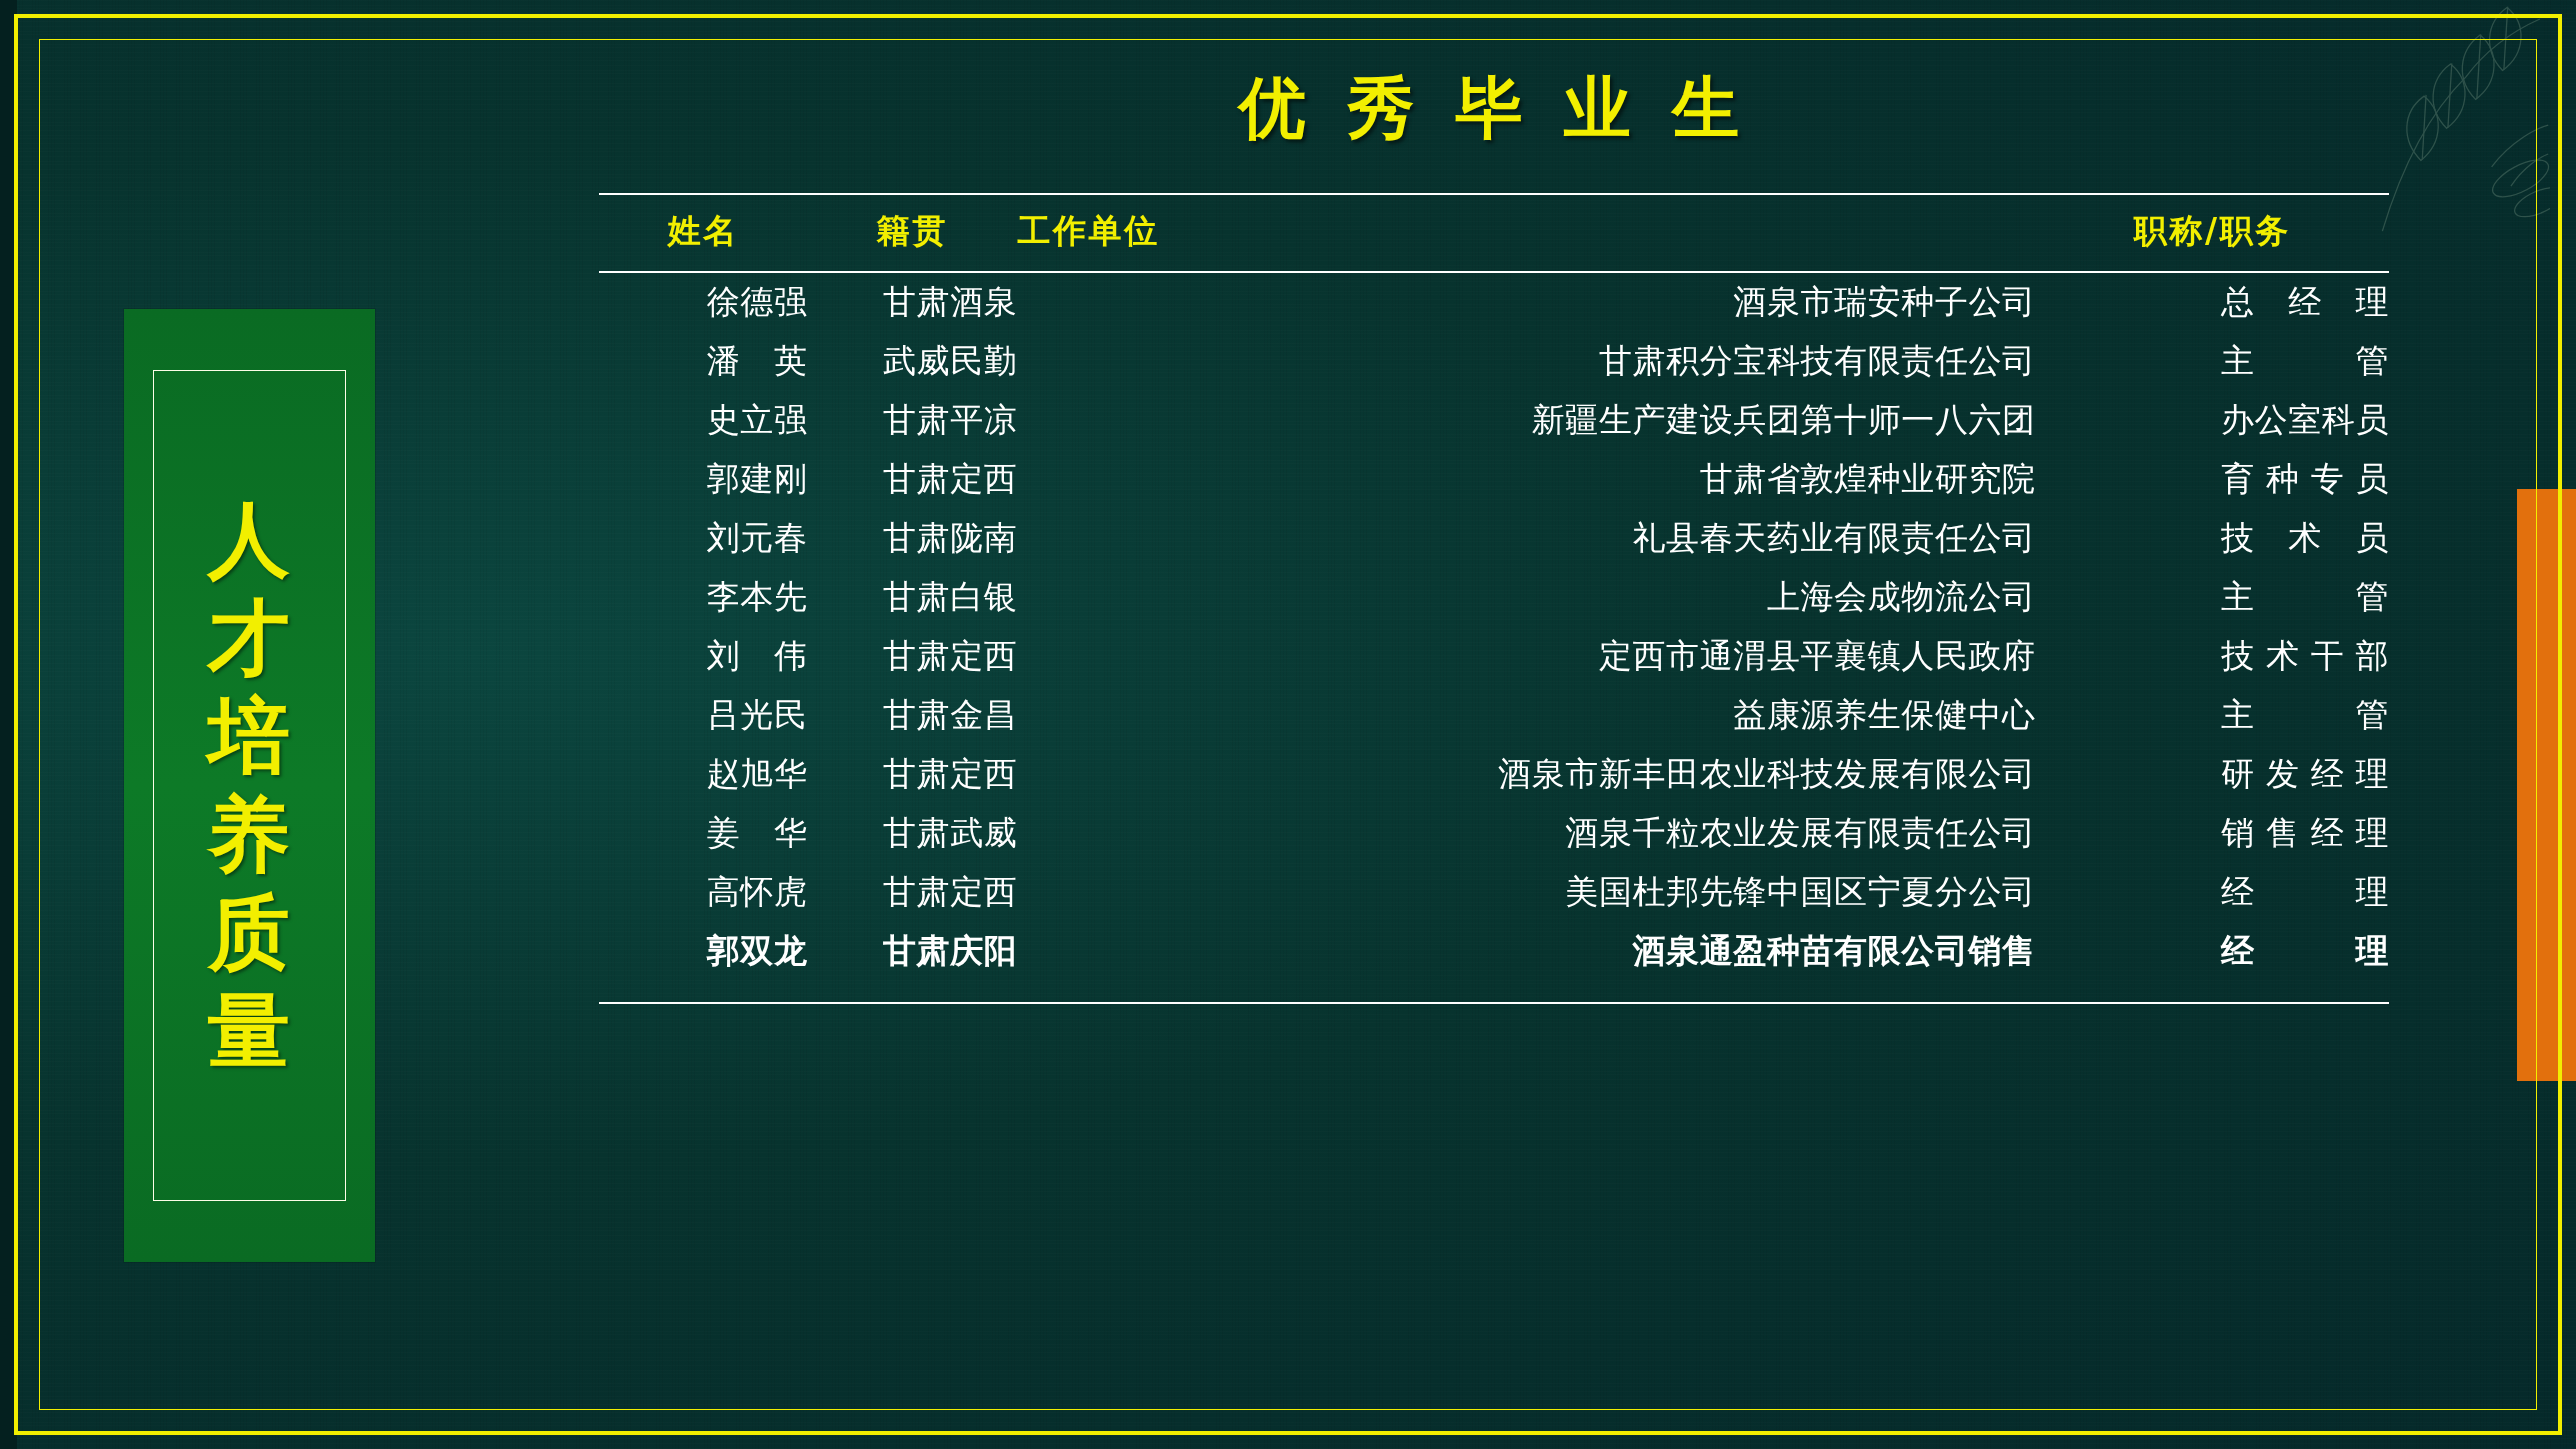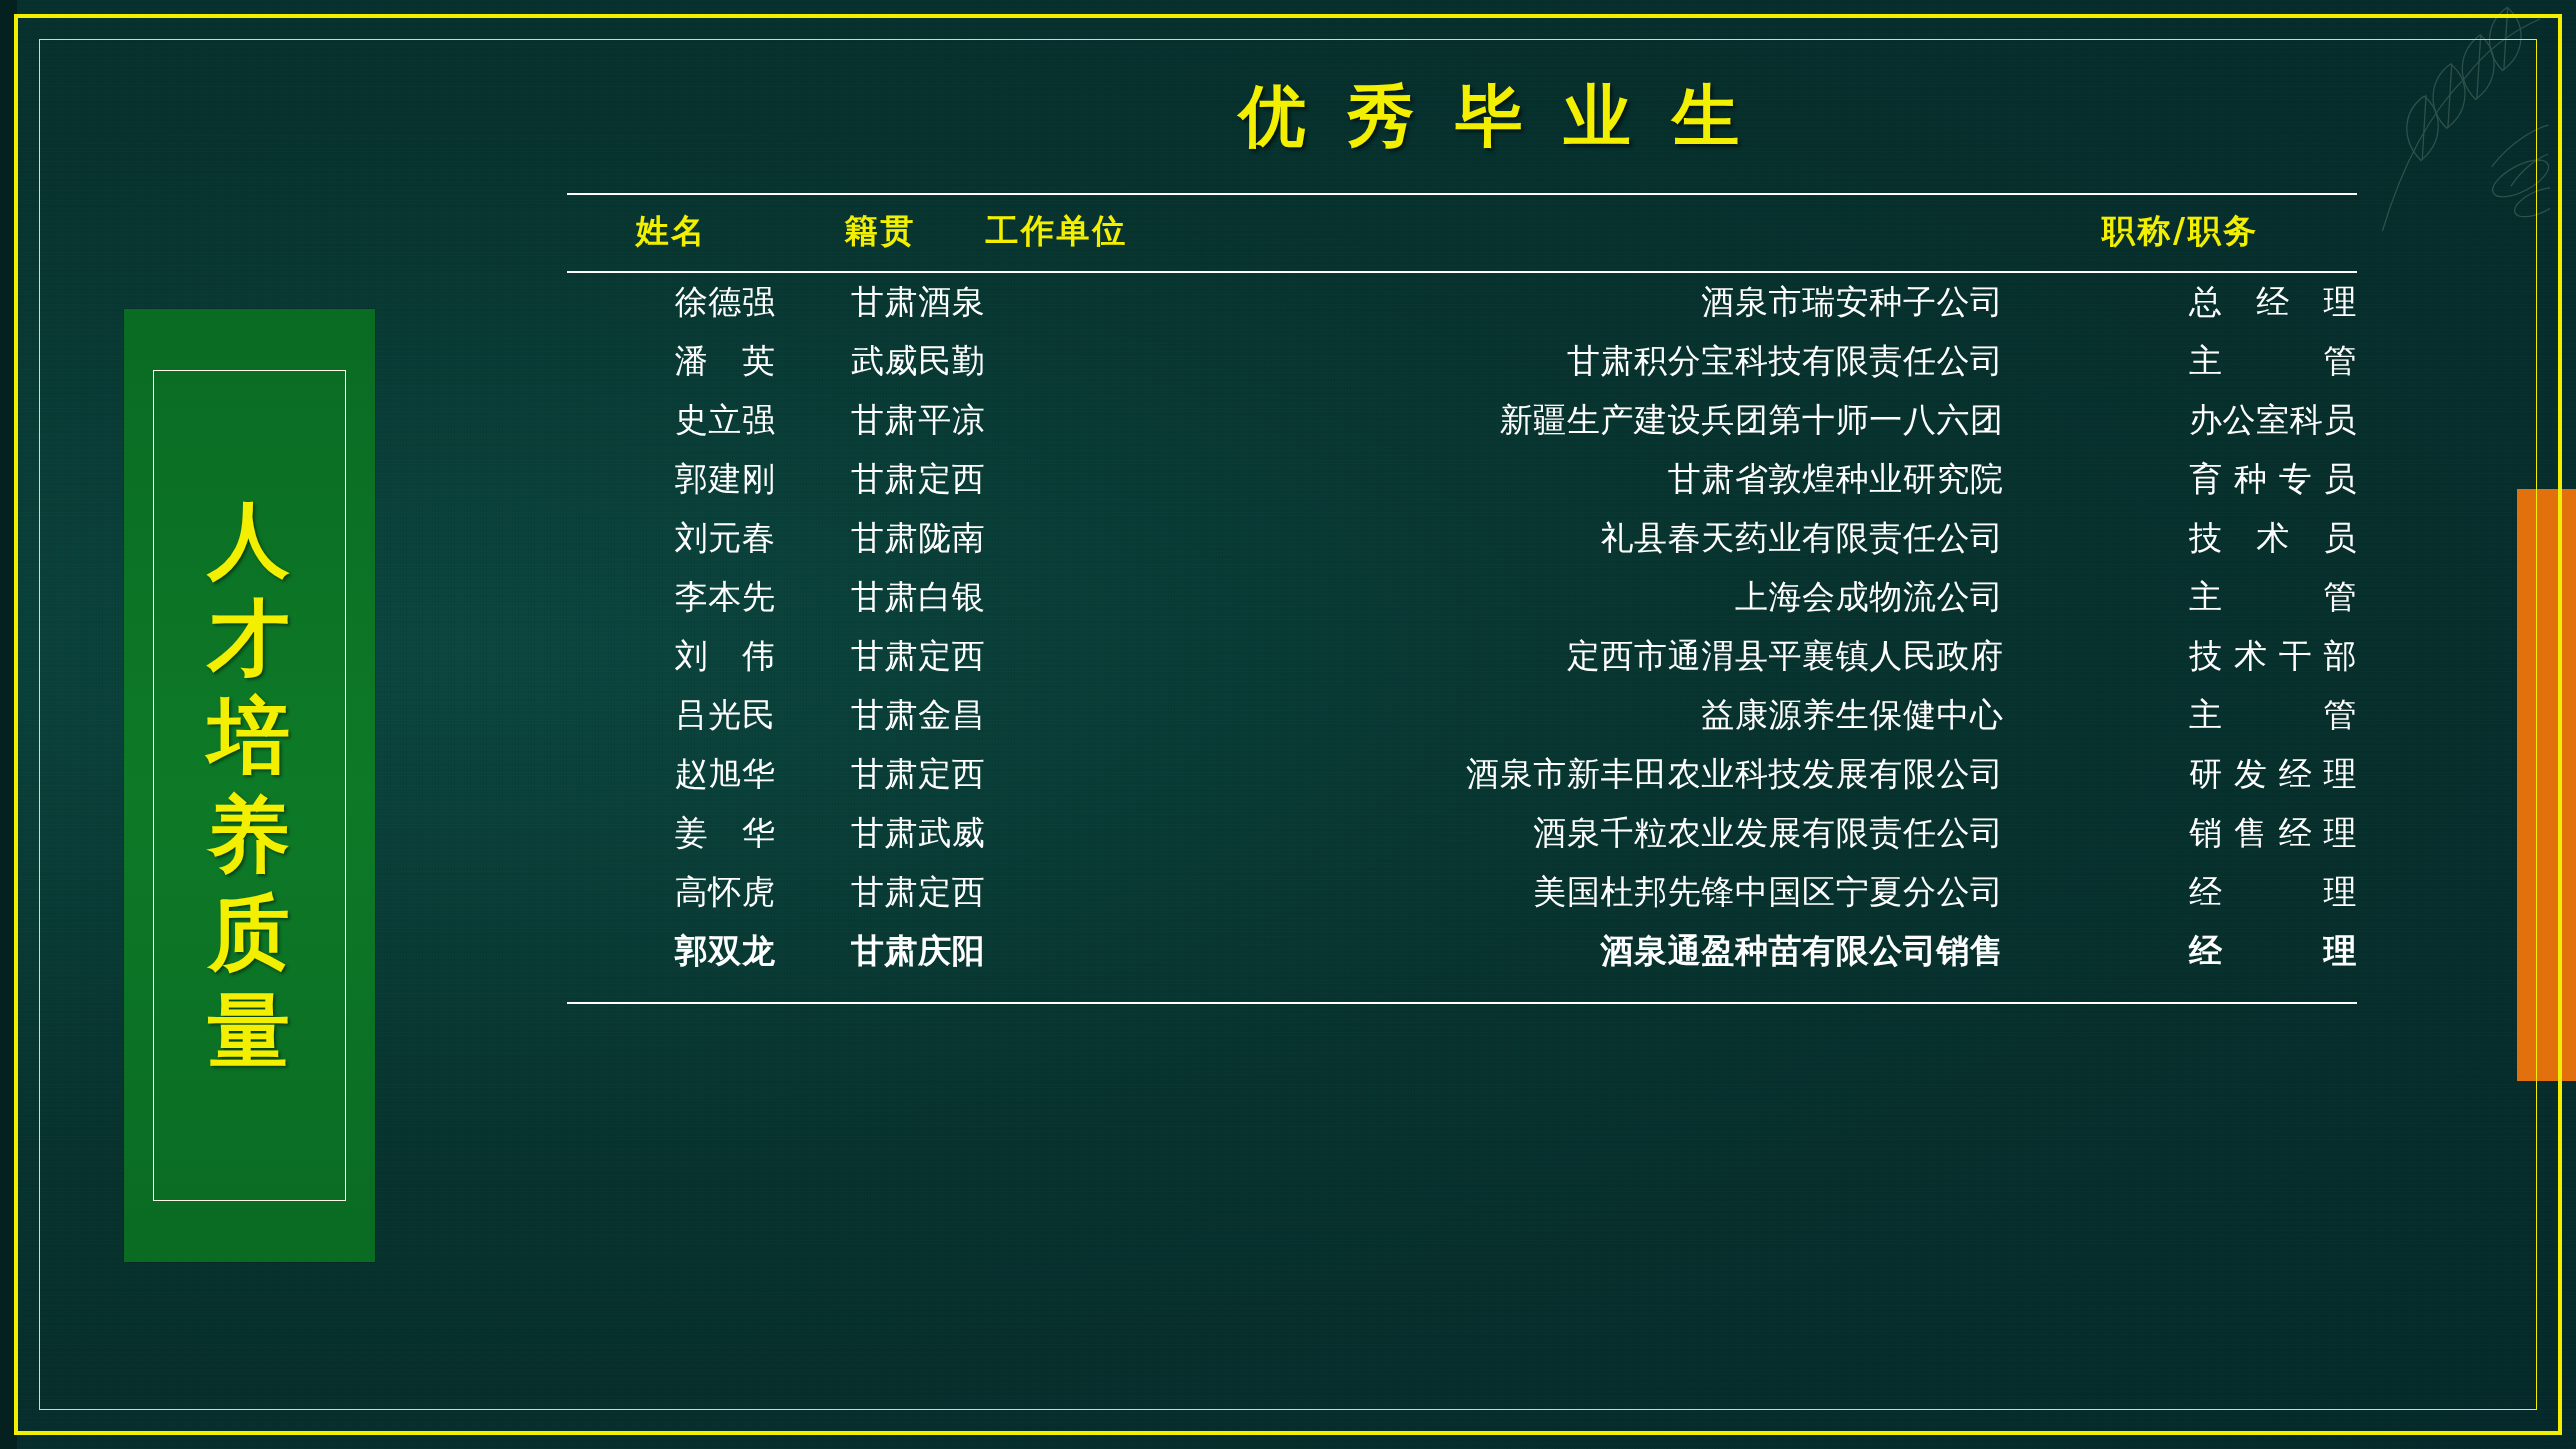--- a/index.html
+++ b/index.html
@@ -106,34 +106,34 @@
     line-height: 1.20;
     letter-spacing: 1.3px;
     font-family: "DejaVu Sans", "Liberation Sans", sans-serif;
     white-space: pre-line;
     text-shadow: 1.9px 1.9px 3.2px rgba(0,0,0,0.45);
   }
   
   .title {
     position: absolute;
     left: 605px;
-    top: 71px;
+    top: 63px;
     width: 1777px;
     text-align: center;
     color: #f2ef00;
     font-size: 67px;
     font-weight: bold;
     letter-spacing: 9px;
     font-family: "DejaVu Sans", "Liberation Sans", sans-serif;
     text-shadow: 2.6px 2.6px 3.9px rgba(0,0,0,0.5);
   }
   
   .table-wrap {
     position: absolute;
-    left: 567px;
+    left: 599px;
     top: 193px;
     width: 1790px;
   }
   table.grad-table {
     width: 100%;
     border-collapse: collapse;
     color: #ffffff;
     font-family: "DejaVu Sans", "Liberation Sans", sans-serif;
   }
   table.grad-table thead th {

